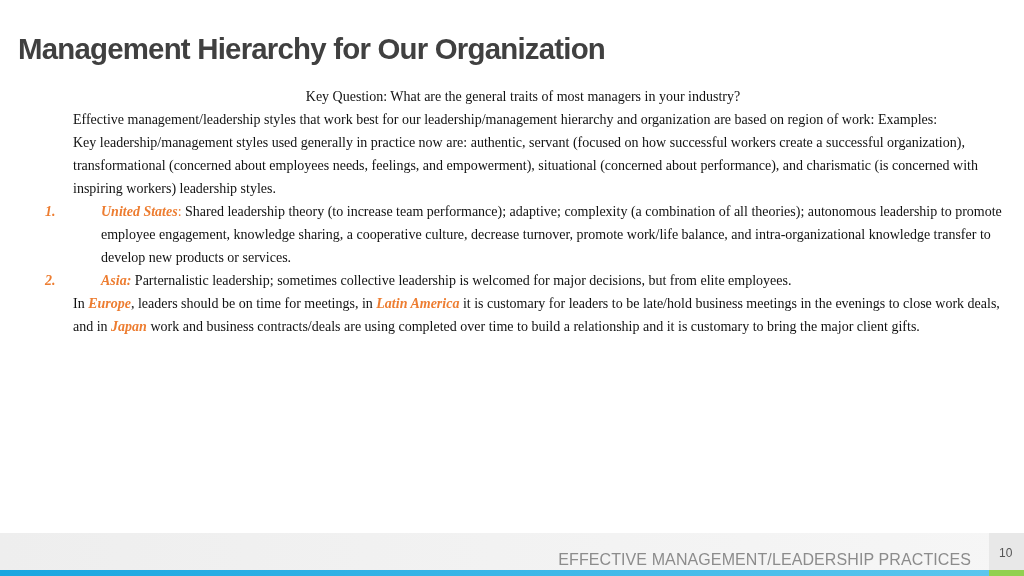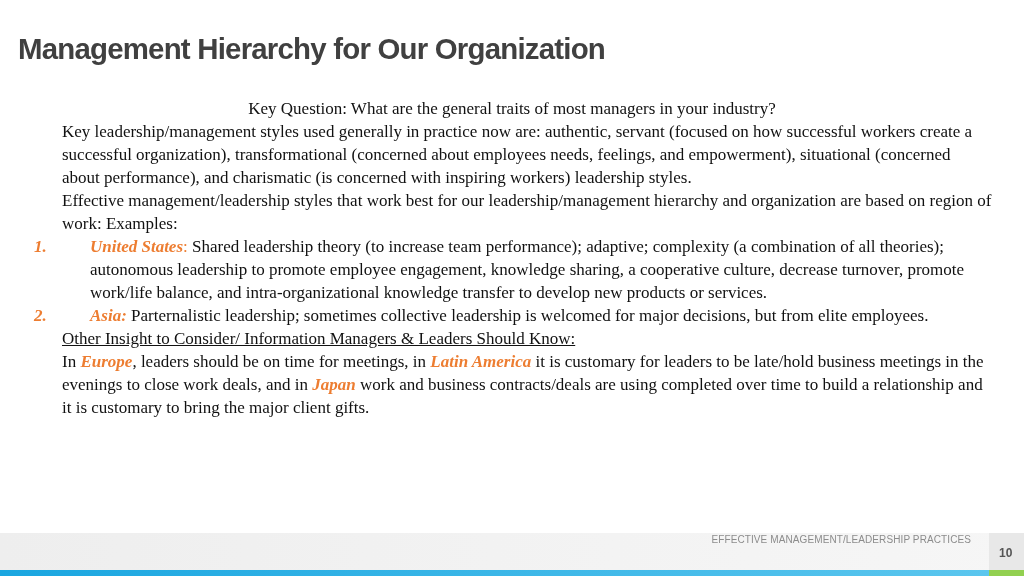--- a/index.html
+++ b/index.html
@@ -8,75 +8,74 @@
 
   .slide-title {
     position: absolute; left: 18px; top: 32px;
     font-family: "Liberation Sans", sans-serif;
     font-weight: bold; font-size: 30px; letter-spacing: -0.8px;
     color: #404040;
     transform: scaleX(0.98); transform-origin: left;
   }
 
   .content {
-    position: absolute; left: 62px; top: 85px; width: 930px;
-    font-size: 17px; line-height: 23px; color: #111; margin-top: 12px;
+    position: absolute; left: 73px; top: 85px; width: 930px;
+    font-size: 14px; line-height: 23px; color: #111;
   }
   .key-q { text-align: center; padding-right: 30px; }
   .hl { color: #ed7d31; font-weight: bold; font-style: italic; text-align: center; }
   .hl-num { color: #ed7d31; font-weight: bold; font-style: italic; display: inline-block; width: 28px; }
   .list-item { padding-left: 28px; text-indent: -28px; }
   .underline { text-decoration: underline; }
   .stars { color: #ed7d31; font-weight: bold; }
   .link { color: #5bc0eb; text-decoration: underline; cursor: pointer; }
 
   .footer-band {
     position: absolute; left: 0; top: 533px; width: 1024px; height: 37px;
     background: linear-gradient(to right, #eeeeee 0%, #f3f3f3 60%, #f6f6f6 100%);
   }
   .footer-text {
-    position: absolute; right: 53px; top: 534px;
-    font-family: "Liberation Sans", sans-serif; font-size: 10px;
+    position: absolute; right: 53px; top: 551px;
+    font-family: "Liberation Sans", sans-serif; font-size: 16px;
     color: #8c8c8c; letter-spacing: 0.1px;
   }
   .page-box {
     position: absolute; left: 989px; top: 533px; width: 35px; height: 37px;
     background: #e8e8e8;
   }
   .page-num {
     position: absolute; left: 999px; top: 546px;
-    font-family: "Liberation Sans", sans-serif; font-size: 12px; color: #555; font-weight: bold;
+    font-family: "Liberation Sans", sans-serif; font-size: 12px; color: #555;
   }
   .stripe-blue {
     position: absolute; left: 0; top: 570px; width: 989px; height: 6px;
     background: linear-gradient(to right, #1aa6e0, #5bc6ee);
   }
   .stripe-green {
     position: absolute; left: 989px; top: 570px; width: 35px; height: 6px;
     background: #92d050;
   }
 </style>
 </head>
 <body>
 
 <div class="slide-title">Management Hierarchy for Our Organization</div>
 
 <div class="content">
   <div class="key-q">Key Question: What are the general traits of most managers in your industry?</div>
+  <div>Effective management/leadership styles that work best for our leadership/management hierarchy and organization are based on region of work: Examples:</div>
   <div>Key leadership/management styles used generally in practice now are: authentic, servant (focused on how successful workers create a successful organization), transformational (concerned about employees needs, feelings, and empowerment), situational (concerned about performance), and charismatic (is concerned with inspiring workers) leadership styles.</div>
-  <div>Effective management/leadership styles that work best for our leadership/management hierarchy and organization are based on region of work: Examples:</div>
 
   <div class="list-item">
     <span class="hl-num">1.</span><span class="hl">United States</span><span style="color:#ed7d31">:</span><span> Shared leadership theory (to increase team performance); adaptive; complexity (a combination of all theories); autonomous leadership to promote employee engagement, knowledge sharing, a cooperative culture, decrease turnover, promote work/life balance, and intra-organizational knowledge transfer to develop new products or services.</span>
   </div>
   <div class="list-item">
     <span class="hl-num">2.</span><span class="hl">Asia:</span><span> Parternalistic leadership; sometimes collective leadership is welcomed for major decisions, but from elite employees.</span>
   </div>
 
-  <div class="underline">Other Insight to Consider/ Information Managers &amp; Leaders Should Know:</div>
   <div>
     <span>In </span><span class="hl">Europe</span><span>, leaders should be on time for meetings, in </span><span class="hl">Latin America</span><span> it is customary for leaders to be late/hold business meetings in the evenings to close work deals, and in </span><span class="hl">Japan</span><span> work and business contracts/deals are using completed over time to build a relationship and it is customary to bring the major client gifts.</span>
   </div>
 </div>
 
 <div class="footer-band"></div>
 <div class="page-box"></div>
 <div class="footer-text">EFFECTIVE MANAGEMENT/LEADERSHIP PRACTICES</div>
 <div class="page-num">10</div>
 <div class="stripe-blue"></div>

